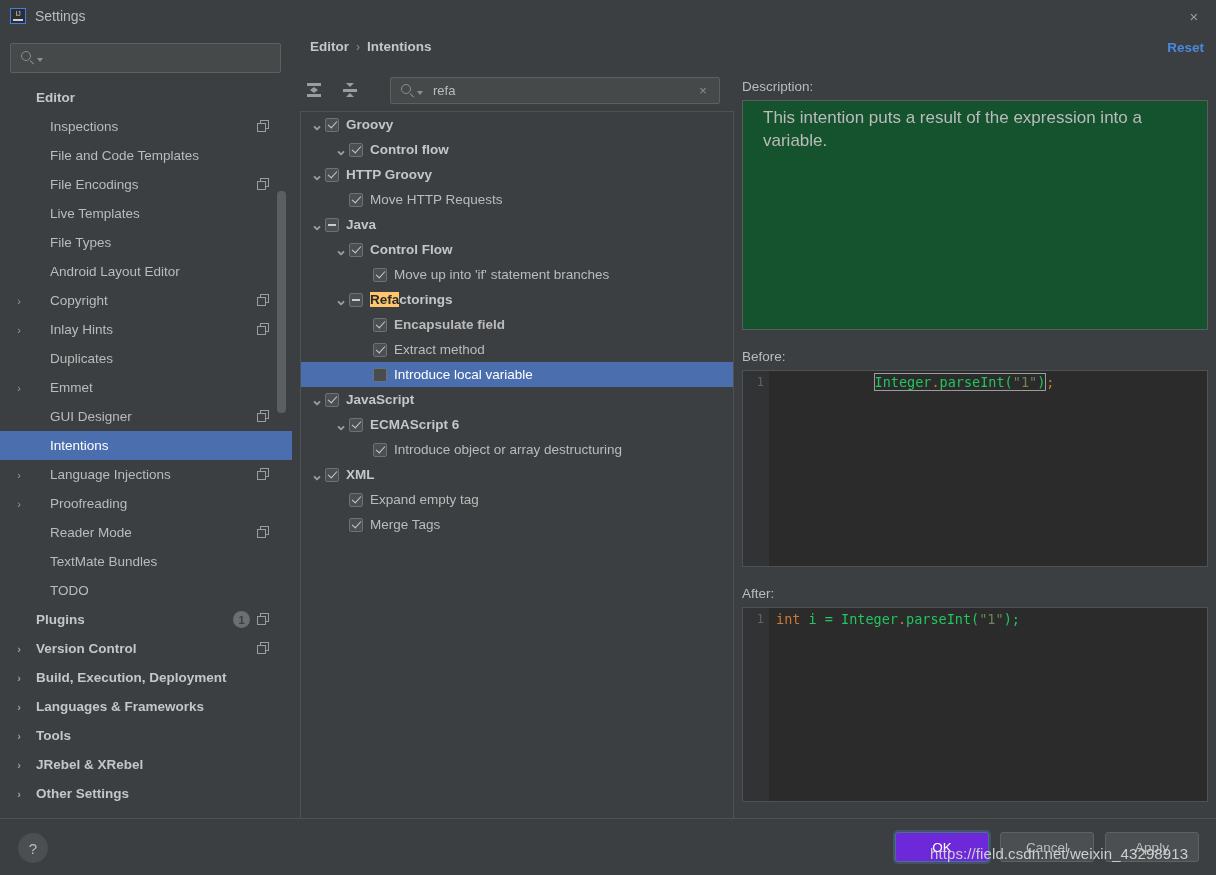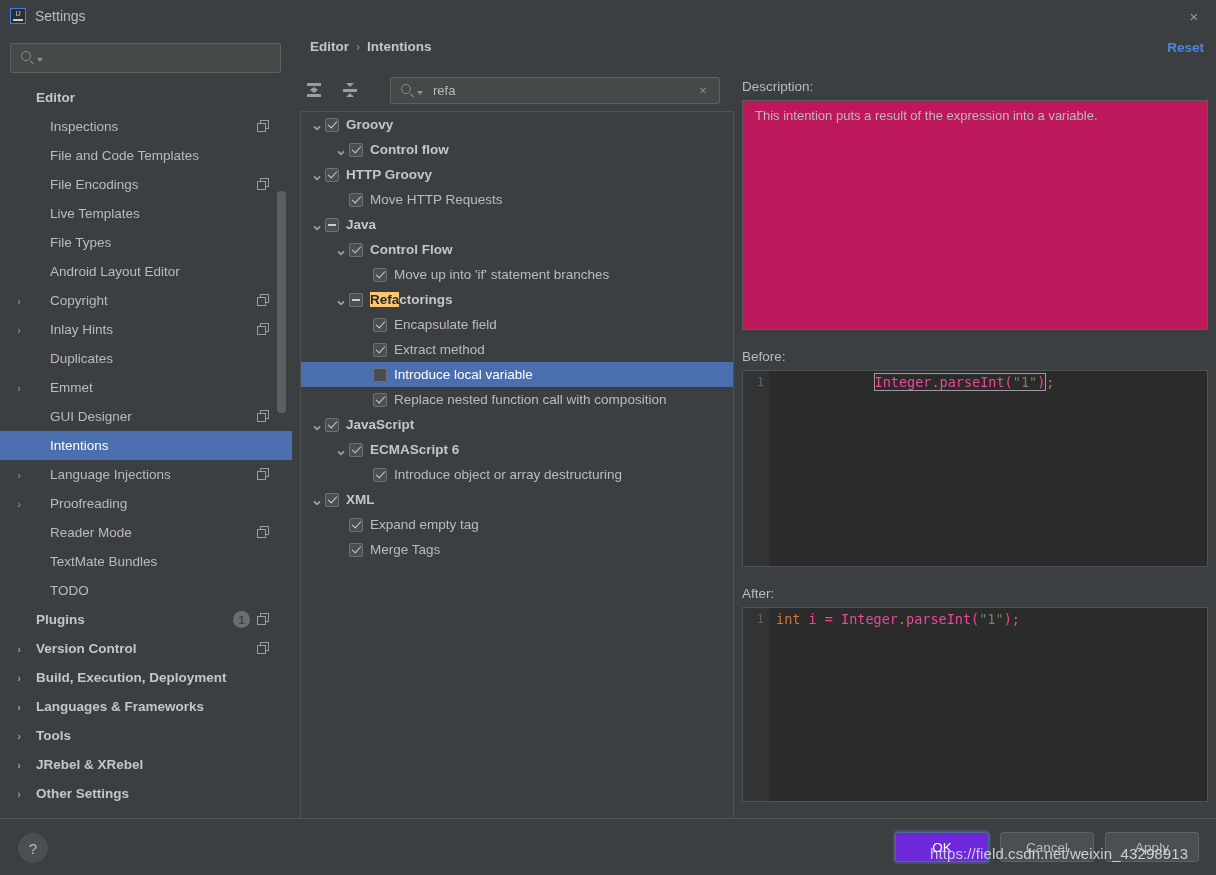--- a/index.html
+++ b/index.html
@@ -217,23 +217,23 @@
   }
 
   
   .detail {
     position: absolute; left: 450px; top: 48px; right: 0px; height: 740px;
   }
   .d-label {
     font-size: 13.5px; color: #bbbbbb; margin-bottom: 6px;
   }
   .desc-box {
-    width: 466px; height: 230px; background: #be185d;
-    border: 1px solid #5a5d5f; padding: 6px 12px;
-    font-size: 13px; color: #bbbbbb; line-height: 1.35;
+    width: 466px; height: 230px; background: #14532d;
+    border: 1px solid #5a5d5f; padding: 6px 20px;
+    font-size: 17px; color: #bbbbbb; line-height: 1.35;
   }
   .code-box {
     width: 466px; background: #2b2b2b; border: 1px solid #4f5254;
     overflow: hidden; position: relative;
   }
   .code-box.before { height: 197px; }
   .code-box.after  { height: 195px; }
   .gutter {
     position: absolute; left: 0; top: 0; bottom: 0; width: 26px;
     background: #313335;
@@ -241,21 +241,21 @@
   .code-line {
     position: relative; display: flex; align-items: center;
     height: 21px; font-family: "DejaVu Sans Mono", monospace; font-size: 13.5px;
   }
   .lnum {
     width: 26px; text-align: right; padding-right: 5px;
     color: #606366; flex: none; background: #313335; height: 21px;
     line-height: 21px; font-size: 12.5px;
   }
   .code-text { margin-left: 7px; white-space: pre; }
-  .tok-def { color: #ec4899; }
+  .tok-def { color: #22c55e; }
   .tok-kw  { color: #cc7832; }
   .tok-str { color: #6a8759; }
   .tok-semi{ color: #cc7832; }
   .tok-dot { color: #cc7832; }
   .sel-outline {
     border: 1px solid #9a9c9e; padding: 0 0px; margin: 0;
   }
 
   
   .footer {
@@ -528,39 +528,34 @@
           <div class="int-row" style="padding-left: 56px;">
             <div class="tri empty" style="font-size: 15px; line-height: 8px;">⌄</div>
             <div class="cb checked"></div>
             <div class="int-label">Move up into 'if' statement branches</div>
           </div>
           <div class="int-row bold" style="padding-left: 32px;">
             <div class="tri" style="font-size: 15px; line-height: 8px;">⌄</div>
             <div class="cb partial"></div>
             <div class="int-label"><span class="hl">Refa</span>ctorings</div>
           </div>
-          <div class="int-row" style="padding-left: 56px;">
+          <div class="int-row" style="padding-left: 56px; font-weight: bold;">
             <div class="tri empty" style="font-size: 15px; line-height: 8px;">⌄</div>
             <div class="cb checked"></div>
             <div class="int-label">Encapsulate field</div>
           </div>
           <div class="int-row" style="padding-left: 56px;">
             <div class="tri empty" style="font-size: 15px; line-height: 8px;">⌄</div>
             <div class="cb checked"></div>
             <div class="int-label">Extract method</div>
           </div>
           <div class="int-row selected" style="padding-left: 56px;">
             <div class="tri empty" style="font-size: 15px; line-height: 8px;">⌄</div>
             <div class="cb unchecked"></div>
             <div class="int-label">Introduce local variable</div>
-          </div>
-          <div class="int-row" style="padding-left: 56px;">
-            <div class="tri empty" style="font-size: 15px; line-height: 8px;">⌄</div>
-            <div class="cb checked"></div>
-            <div class="int-label">Replace nested function call with composition</div>
           </div>
           <div class="int-row bold" style="padding-left: 8px;">
             <div class="tri" style="font-size: 15px; line-height: 8px;">⌄</div>
             <div class="cb checked"></div>
             <div class="int-label">JavaScript</div>
           </div>
           <div class="int-row bold" style="padding-left: 32px;">
             <div class="tri" style="font-size: 15px; line-height: 8px;">⌄</div>
             <div class="cb checked"></div>
             <div class="int-label">ECMAScript 6</div>

